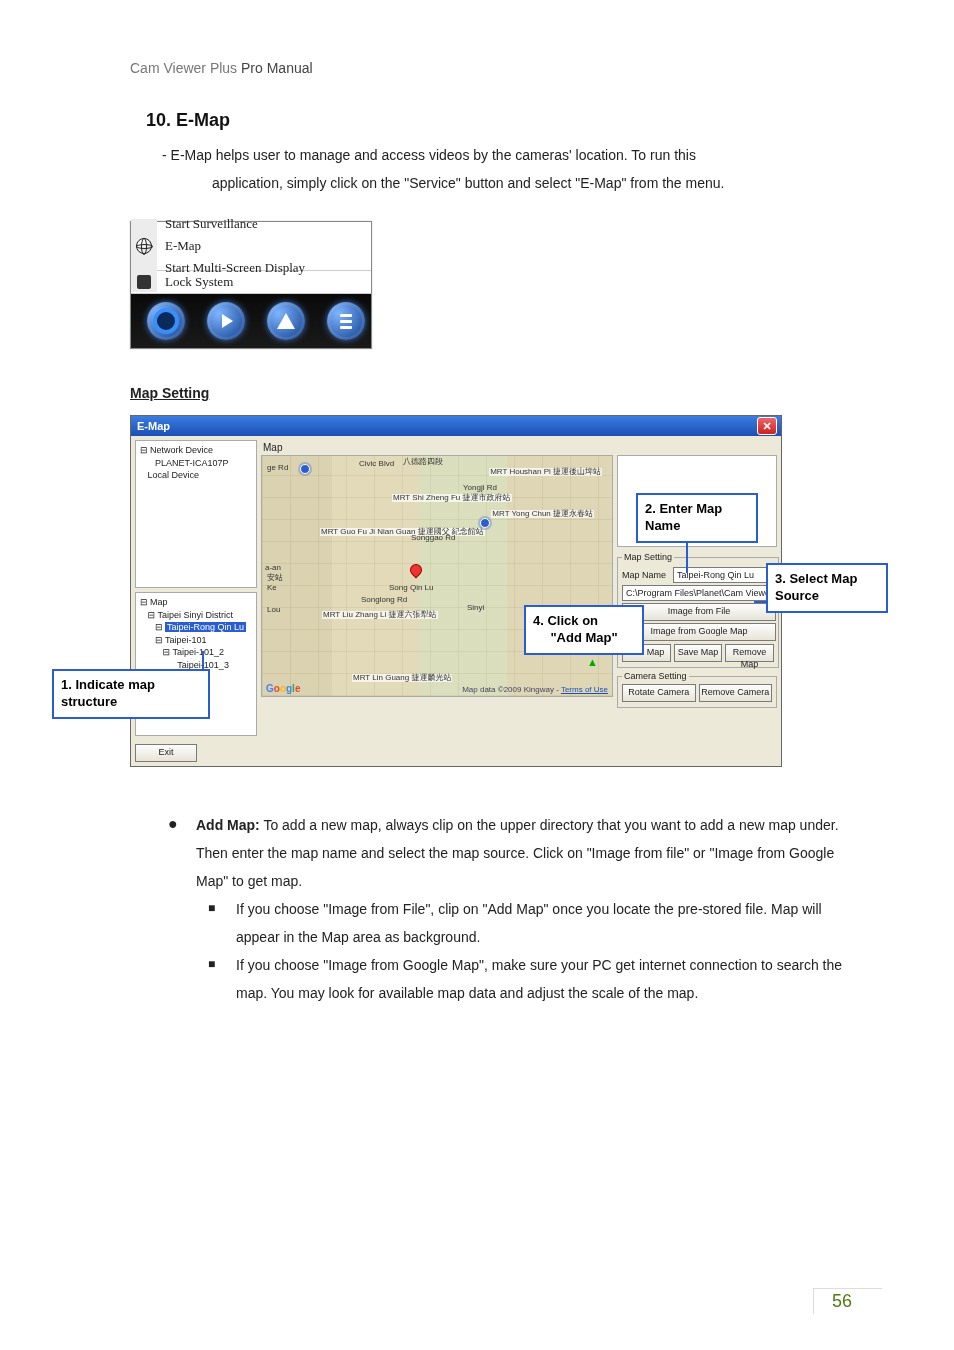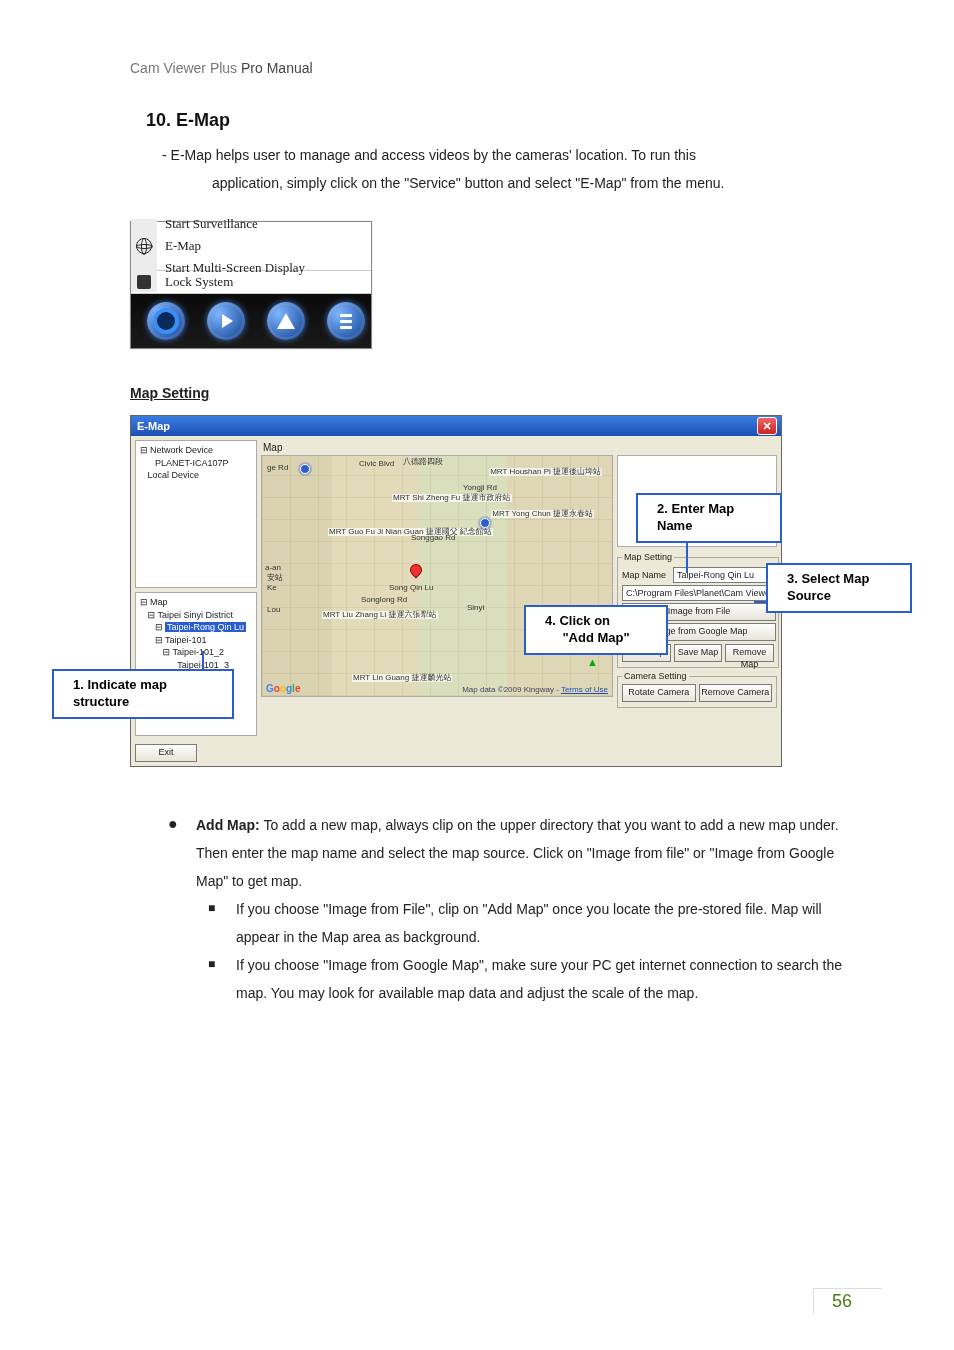--- a/index.html
+++ b/index.html
@@ -194,21 +194,21 @@
   .btnrow .btn { flex:1; }
   .btn.wide { width:100%; }
   .emap-footer { padding:4px; display:flex; justify-content:flex-start; }
   .emap-footer .btn { width:60px; }
 
   
   .callout {
     position:absolute;
     background:#fff;
     border:2px solid #2a5ed0;
-    padding:6px 19px;
+    padding:6px 7px;
     font-family: Arial, sans-serif;
     font-size:13px;
     font-weight:bold;
     color:#000;
     z-index:10;
     line-height:1.3;
   }
   .co-line {
     position:absolute; background:#2a5ed0; z-index:9;
   }
@@ -321,21 +321,21 @@
             <div class="map-canvas" style="flex:1;">
               <div class="mrt" style="top:38px;left:130px;">MRT Shi
 Zheng Fu
 捷運市政府站</div>
               <div class="mrt" style="top:12px;right:10px;">MRT
 Houshan Pi
 捷運後山埤站</div>
               <div class="mrt" style="top:54px;right:18px;">MRT Yong
 Chun
 捷運永春站</div>
-              <div class="mrt" style="top:72px;left:66px;">MRT Guo Fu
+              <div class="mrt" style="top:72px;left:58px;">MRT Guo Fu
 Ji Nian Guan
 捷運國父
 紀念館站</div>
               <div class="mrt" style="top:155px;left:60px;">MRT Liu
 Zhang Li
 捷運六張犁站</div>
               <div class="mrt" style="bottom:14px;left:90px;">MRT Lin
 Guang
 捷運麟光站</div>
               <div class="mrt" style="top:128px;left:126px;background:none;">Song Qin Lu</div>

